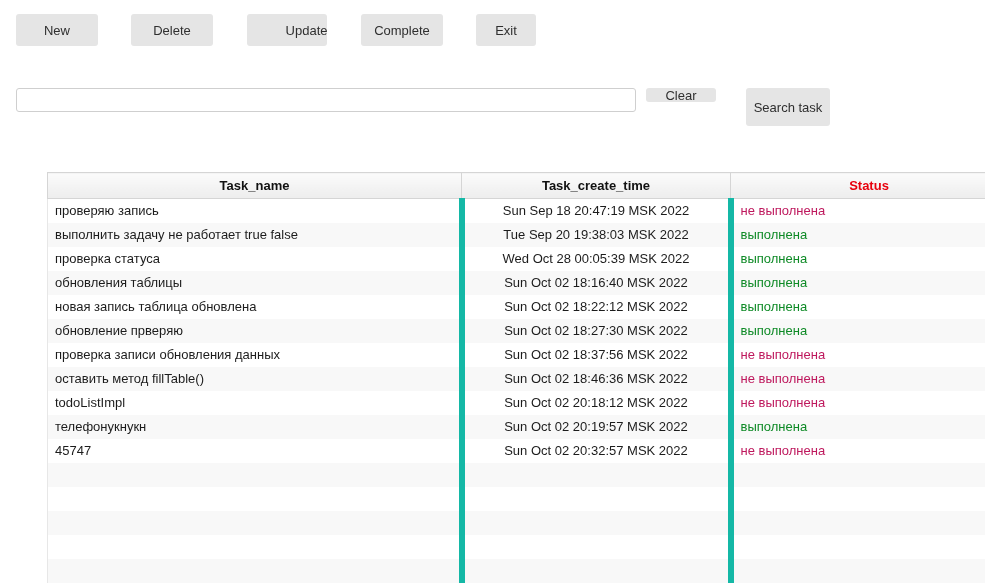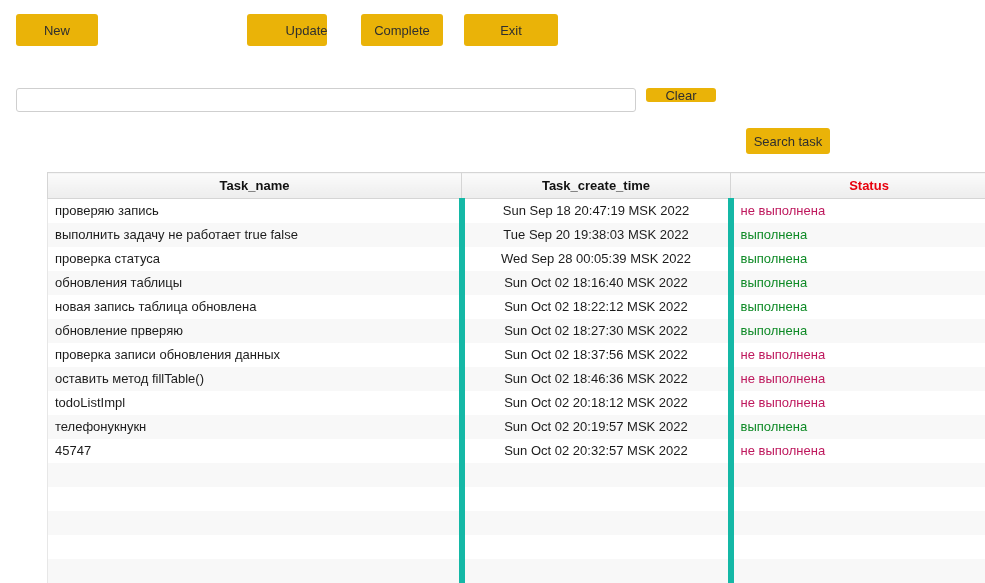--- a/index.html
+++ b/index.html
@@ -20,21 +20,21 @@
   .toolbar {
     position: absolute;
     left: 0;
     top: 0;
     width: 985px;
     height: 62px;
     display: flex;
     align-items: center;
   }
   .btn {
-    background: #eab308;
+    background: #e5e5e5;
     border: none;
     border-radius: 3px;
     color: #2f2f2f;
     font-family: "Liberation Sans", sans-serif;
     font-size: 13px;
     line-height: 1;
     padding: 0;
     height: 32px;
     cursor: pointer;
     display: inline-flex;
@@ -42,21 +42,21 @@
     justify-content: center;
     text-align: center;
     white-space: nowrap;
   }
 
   .toolbar .btn { position: absolute; top: 14px; }
   .btn-new      { left: 16px;  width: 82px; }
   .btn-delete   { left: 131px; width: 82px; }
   .btn-update   { left: 247px; width: 80px; padding-left: 39px; }
   .btn-complete { left: 361px; width: 82px; }
-  .btn-exit     { left: 464px; width: 94px; }
+  .btn-exit     { left: 476px; width: 60px; }
 
   
   .search-row {
     position: absolute;
     left: 0;
     top: 62px;
     width: 985px;
     height: 70px;
   }
   .search-input {
@@ -68,21 +68,21 @@
     box-sizing: border-box;
     border: 1px solid #cfcfcf;
     border-radius: 3px;
     background: #ffffff;
     font-family: "Liberation Sans", sans-serif;
     font-size: 13px;
     color: #222222;
     padding: 0 6px;
   }
   .btn-clear  { position: absolute; left: 646px; top: 26px; width: 70px; height: 14px; }
-  .btn-search { position: absolute; left: 746px; top: 26px; width: 84px; height: 26px; margin-top: 40px; }
+  .btn-search { position: absolute; left: 746px; top: 26px; width: 84px; height: 38px; }
 
   
   .table-wrap {
     position: absolute;
     left: 15px;
     top: 172px;
     width: 960px;
     margin-left: 32px;
   }
   table.task-table {
@@ -128,20 +128,21 @@
   td.cell-time { text-align: center; padding-left: 0; }
   td.cell-status { font-size: 13px; }
   .st-done   { color: #0e8a26; }
   .st-undone { color: #be185d; }
 </style>
 </head>
 <body>
 
 <div class="toolbar">
   <button class="btn btn-new">New</button>
+  <button class="btn btn-delete">Delete</button>
   <button class="btn btn-update">Update</button>
   <button class="btn btn-complete">Complete</button>
   <button class="btn btn-exit">Exit</button>
 </div>
 
 <div class="search-row">
   <input class="search-input" type="text" placeholder="" style="">
   <button class="btn btn-clear">Clear</button>
   <button class="btn btn-search">Search task</button>
 </div>
@@ -166,21 +167,21 @@
           <td class="cell-time">Sun Sep 18 20:47:19 MSK 2022</td>
           <td class="cell-status st-undone">не выполнена</td>
         </tr>
         <tr>
           <td class="cell-name"> выполнить задачу не работает true false</td>
           <td class="cell-time">Tue Sep 20 19:38:03 MSK 2022</td>
           <td class="cell-status st-done">выполнена</td>
         </tr>
         <tr>
           <td class="cell-name">проверка статуса</td>
-          <td class="cell-time">Wed Sep 28 00:05:39 MSK 2022</td>
+          <td class="cell-time">Wed Oct 28 00:05:39 MSK 2022</td>
           <td class="cell-status st-done">выполнена</td>
         </tr>
         <tr>
           <td class="cell-name">обновления таблицы</td>
           <td class="cell-time">Sun Oct 02 18:16:40 MSK 2022</td>
           <td class="cell-status st-done">выполнена</td>
         </tr>
         <tr>
           <td class="cell-name">новая запись таблица обновлена</td>
           <td class="cell-time">Sun Oct 02 18:22:12 MSK 2022</td>

